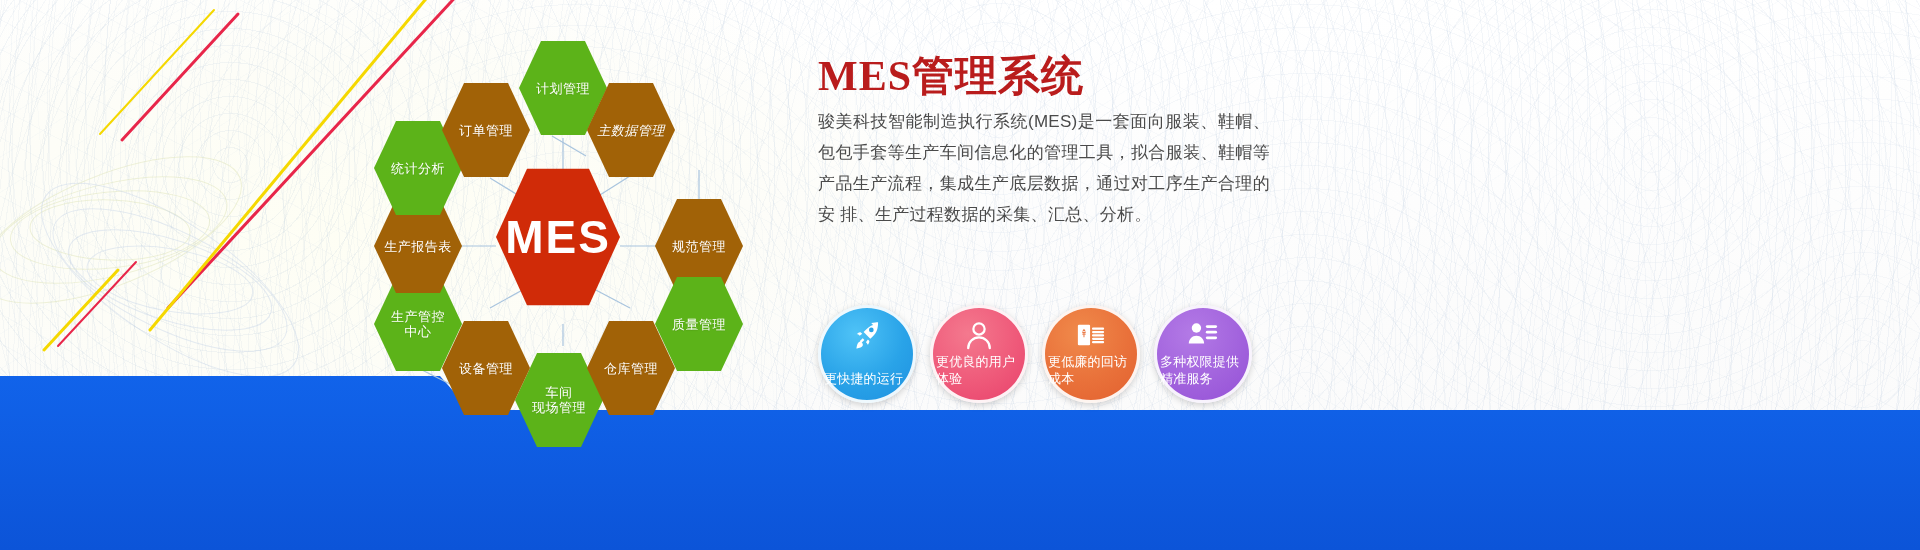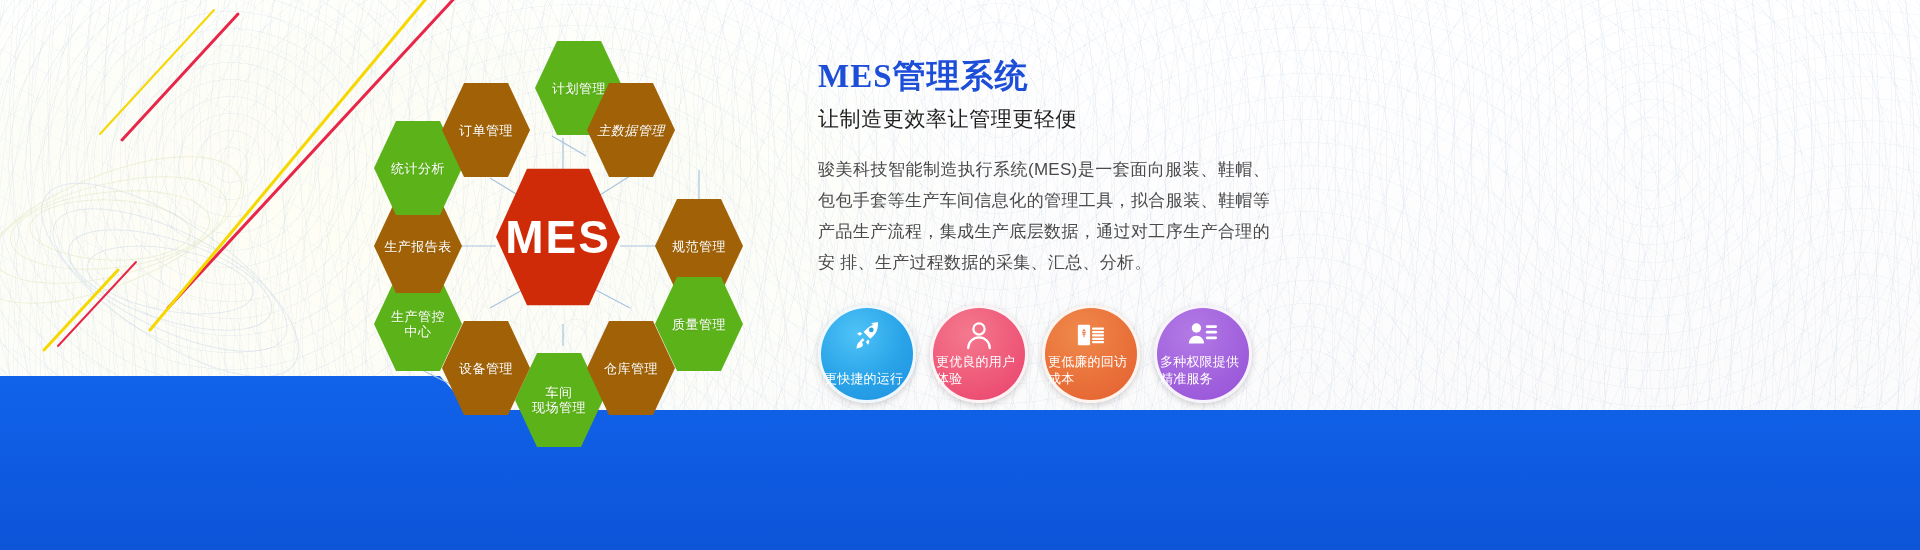--- a/index.html
+++ b/index.html
@@ -66,21 +66,21 @@
     background:#d02b08;color:#fff;
     font-size:46px;font-weight:700;letter-spacing:2px;
     clip-path:polygon(25% 2%,75% 2%,100% 50%,75% 98%,25% 98%,0% 50%);
     -webkit-clip-path:polygon(25% 2%,75% 2%,100% 50%,75% 98%,25% 98%,0% 50%);
   }
 
   
   #content{position:absolute;left:818px;top:52px;width:700px;}
   .title{
     font-family:"Liberation Serif","DejaVu Serif",serif;
-    font-size:33px;font-weight:700;color:#1d4ed8;letter-spacing:1px;
+    font-size:42px;font-weight:700;color:#b91c1c;letter-spacing:1px;
     margin:0 0 6px 0;line-height:48px;
   }
   .subtitle{
     font-size:21px;color:#1d1d1d;font-weight:400;letter-spacing:.6px;
     margin:0 0 22px 0;line-height:26px;
   }
   .paragraph{
     font-size:17px;line-height:31px;color:#4a4a4a;letter-spacing:.3px;
     width:452px;margin:0;text-align:justify;
   }
@@ -176,21 +176,21 @@
         <line x1="229" y1="350" x2="229" y2="386"></line>
         <line x1="160" y1="330" x2="192" y2="352"></line>
         <line x1="88" y1="360" x2="120" y2="376"></line>
       </g>
     </svg>
 
     <div class="hex-center" style="left:166px;top:158px;width:124px;height:142px;">
       <span>MES</span>
     </div>
 
-    <div class="hex green" style="left:205px;top:30px;width:88px;height:100px;">
+    <div class="hex green" style="left:189px;top:30px;width:88px;height:100px;">
       <span>计划管理</span>
     </div>
     <div class="hex blue" style="left:257px;top:72px;width:88px;height:100px;font-style:italic;">
       <span>主数据管理</span>
     </div>
     <div class="hex blue" style="left:325px;top:188px;width:88px;height:100px;">
       <span>规范管理</span>
     </div>
     <div class="hex green" style="left:325px;top:266px;width:88px;height:100px;">
       <span>质量管理</span>
@@ -215,21 +215,20 @@
     <div class="hex green" style="left:44px;top:110px;width:88px;height:100px;">
       <span>统计分析</span>
     </div>
     <div class="hex blue" style="left:112px;top:72px;width:88px;height:100px;">
       <span>订单管理</span>
     </div>
   </div>
 
   <div id="content">
     <h1 class="title">MES管理系统</h1>
-    <div class="subtitle">让制造更效率让管理更轻便</div>
     <p class="paragraph">骏美科技智能制造执行系统(MES)是一套面向服装、鞋帽、包包手套等生产车间信息化的管理工具，拟合服装、鞋帽等产品生产流程，集成生产底层数据，通过对工序生产合理的安 排、生产过程数据的采集、汇总、分析。</p>
   </div>
 
   <div id="badges">
 
     <div class="badge b1">
       <svg class="bicon" viewBox="0 0 32 32">
         <g fill="#ffffff">
           <path d="M20.5 3.2c3.6-1 7.3-.9 7.3-.9s.2 3.7-.8 7.3c-.9 3.2-2.7 6-5.2 8.3l-2.3 2.1-7.1-7.1 2.1-2.3c2.3-2.5 5-4.4 8-5.4z"></path>
           <circle cx="20.6" cy="10.6" r="2.5" fill="#29a3e8"></circle>

